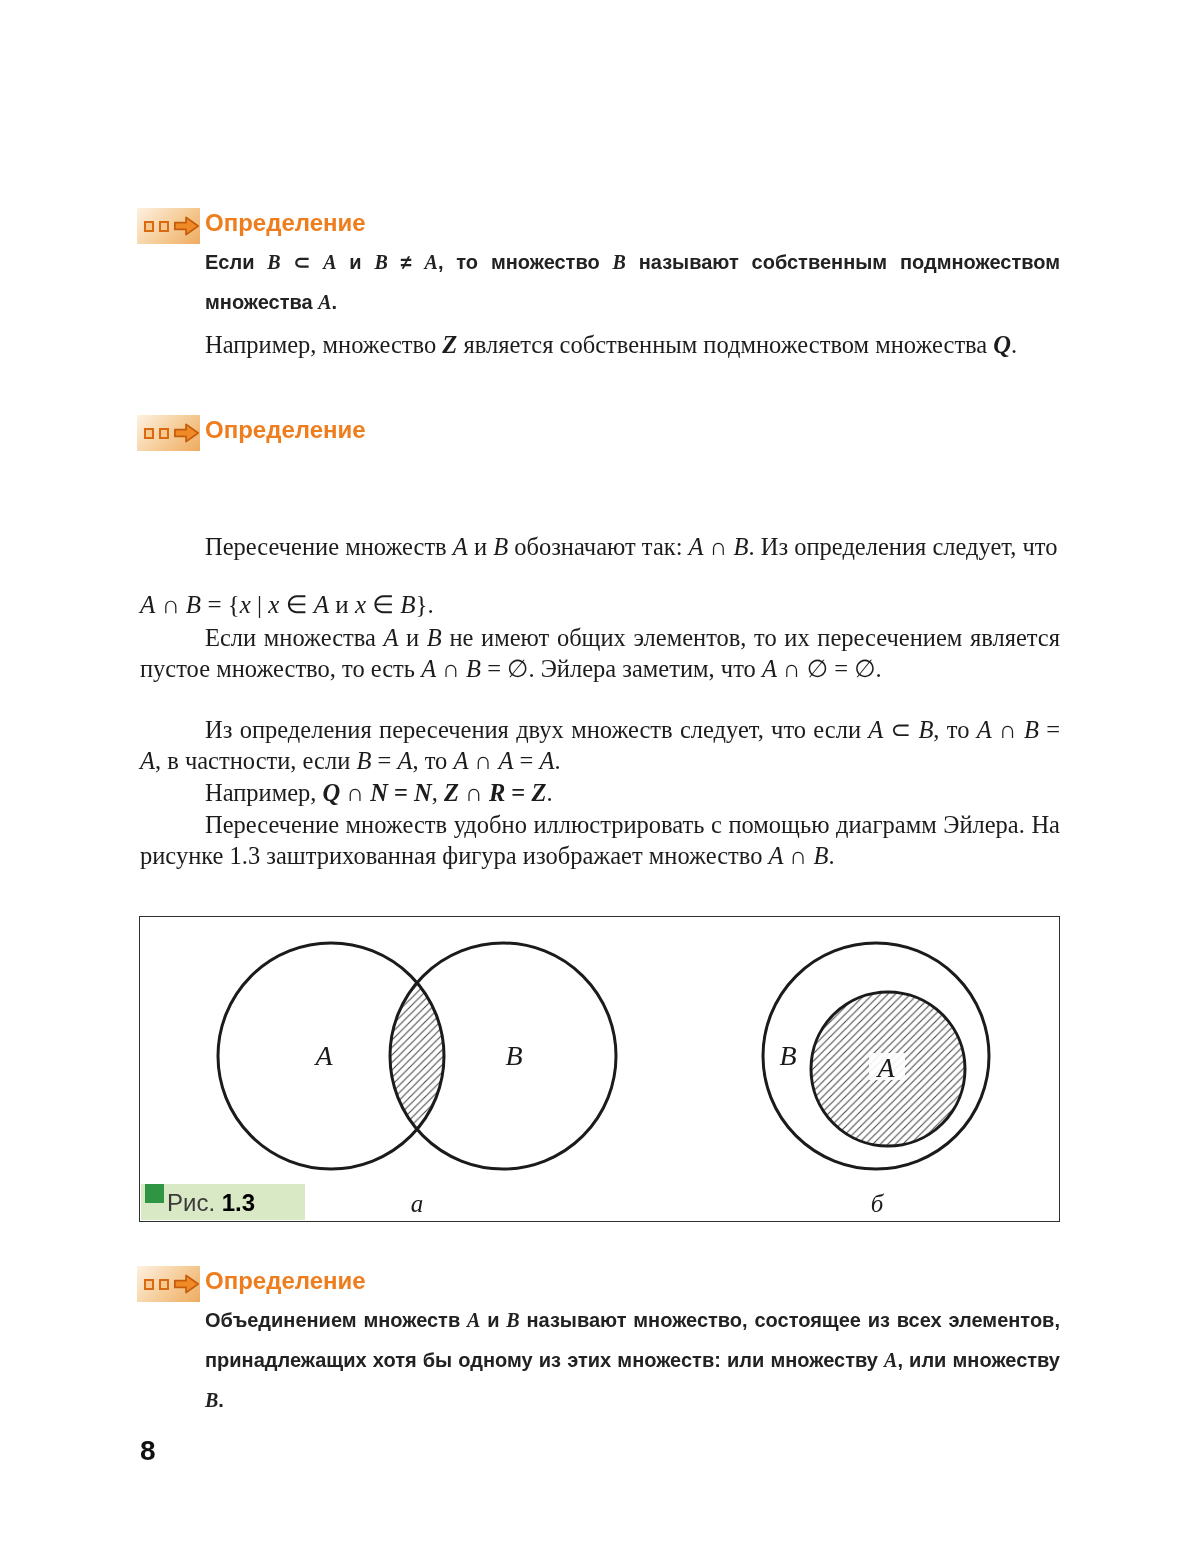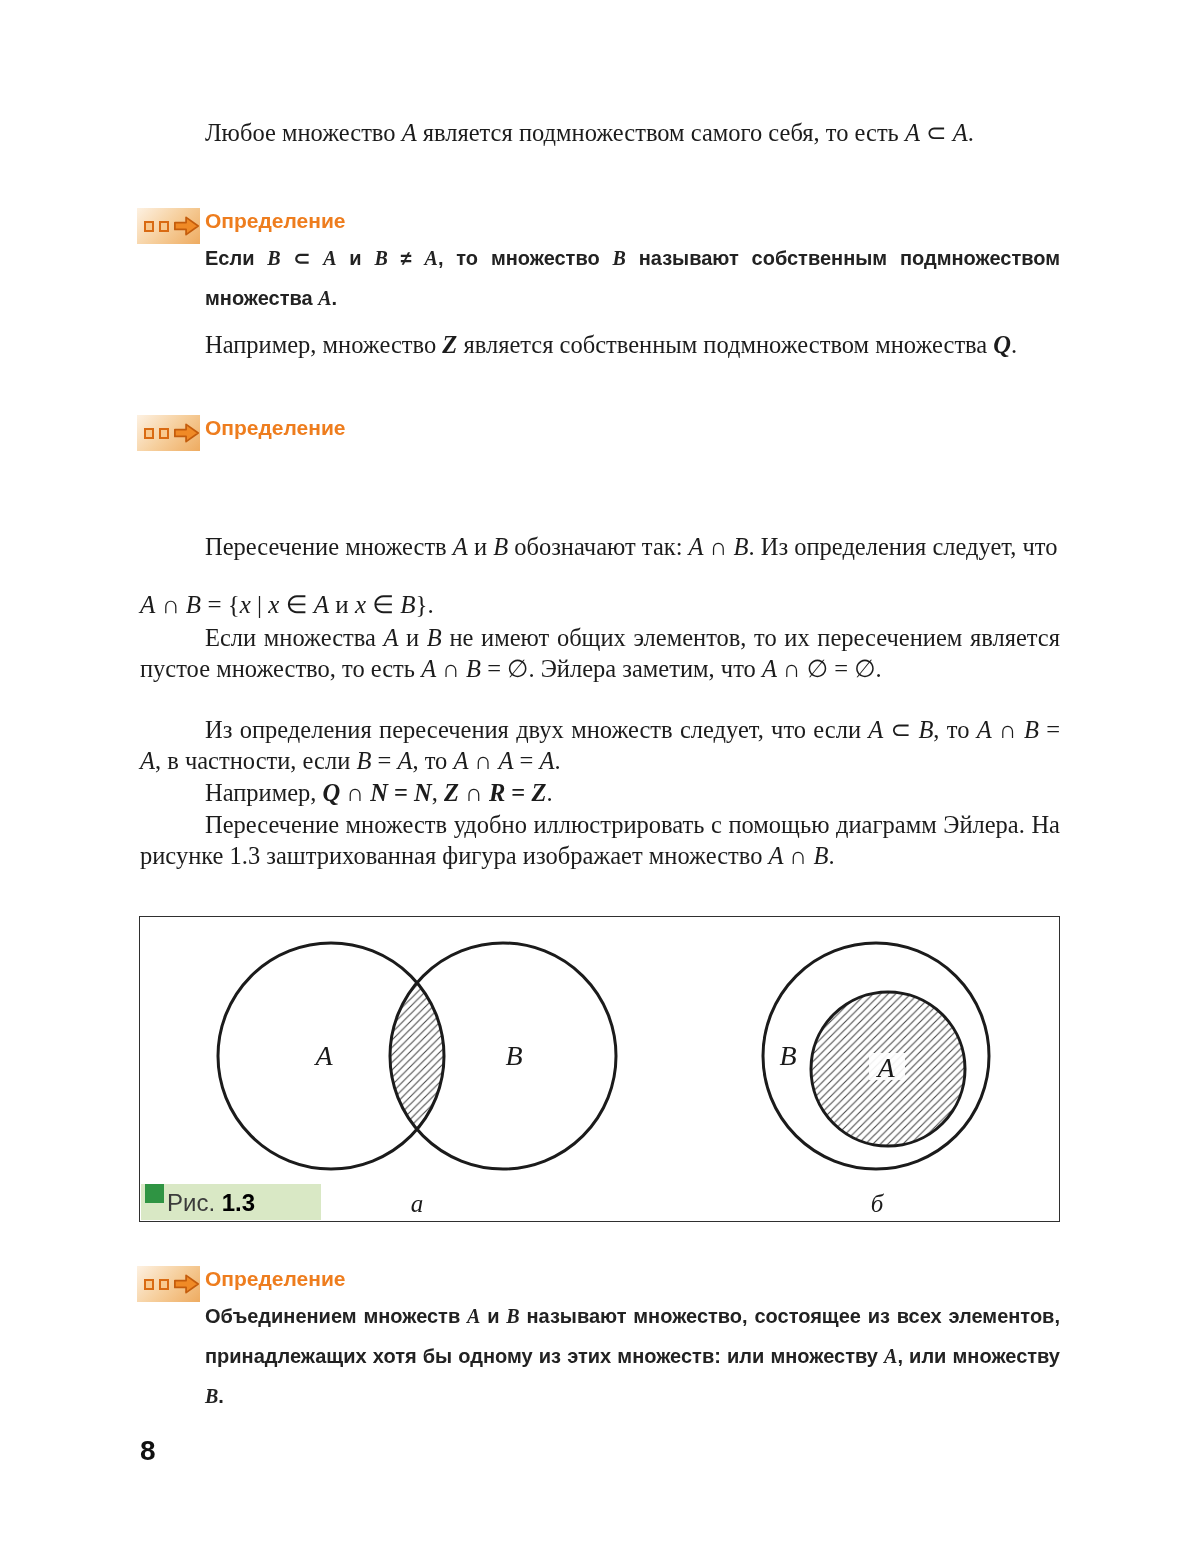--- a/index.html
+++ b/index.html
@@ -18,21 +18,21 @@
     position:absolute; left:0; width:920px; text-indent:0;
     font-size:25px; 
   }
   .r-v  { font-family:"Liberation Serif", serif; font-style:italic; }
   .r-bv { font-family:"Liberation Serif", serif; font-style:italic; font-weight:bold; }
   .r-b  { font-weight:bold; }
 
   .def { position:absolute; left:0; width:920px; padding-left:65px; }
   .def-head {
     font-family:"Liberation Sans", sans-serif; font-weight:700;
-    font-size:21px; color:#ee7d1e; margin-bottom:5px;
+    font-size:24px; color:#ee7d1e; margin-bottom:5px;
   }
   .def-body {
     font-family:"Liberation Sans", sans-serif; font-weight:700;
     font-size:20px; line-height:40px; text-align:justify; color:#222222;
   }
   .def-icon {
     position:absolute; left:-3px; top:-1px; width:63px; height:36px;
     background:linear-gradient(135deg,#fdf1e2 0%,#f6cf9d 50%,#eeab60 100%);
     display:flex; align-items:center; gap:5px; padding-left:7px;
   }
@@ -41,21 +41,21 @@
   }
   .def-icon svg { display:block; }
 
   .figure {
     position:absolute; left:-1px; top:916px; width:921px; height:306px;
     border:1.5px solid #2f2f2f; background:#ffffff;
   }
   .figure svg.diagram { position:absolute; left:0; top:0; }
   .fig-label { font-family:"Liberation Serif", serif; font-style:italic; }
   .fig-badge {
-    position:absolute; left:1px; bottom:1px; width:180px; height:36px;
+    position:absolute; left:1px; bottom:1px; width:164px; height:36px;
     background:#d9e8c5;
   }
   .fig-badge .gsq {
     position:absolute; left:4px; top:0; width:19px; height:19px; background:#2f9443;
   }
   .fig-badge .btxt {
     position:absolute; left:26px; top:5px;
     font-family:"Liberation Sans", sans-serif; font-size:24px; color:#3b3b3b;
   }
   .fig-badge .bnum { font-weight:700; color:#000000; }
@@ -65,21 +65,20 @@
     font-family:"Liberation Sans", sans-serif; font-weight:700;
     font-size:28px; color:#111111;
   }
 </style>
 </head>
 <body>
 
 <div class="page">
   <div class="content">
 
-    <p class="para" style="top:117px"><span>Любое множество </span><span class="r-v">A</span><span> является подмножеством самого себя, то есть </span><span class="r-v">A</span><span> ⊂ </span><span class="r-v">A</span><span>.</span></p>
 
     <div class="def" style="top:209px">
       <div class="def-icon">
         <span class="sq"></span>
         <span class="sq"></span>
         <svg width="30" height="26" viewBox="0 0 30 26">
           <polygon points="1,9 14,9 14,3 28,13 14,23 14,17 1,17" fill="#f08a26" stroke="#c45c0c" stroke-width="2" stroke-linejoin="round"></polygon>
         </svg>
       </div>
       <div class="def-head">Определение</div>

